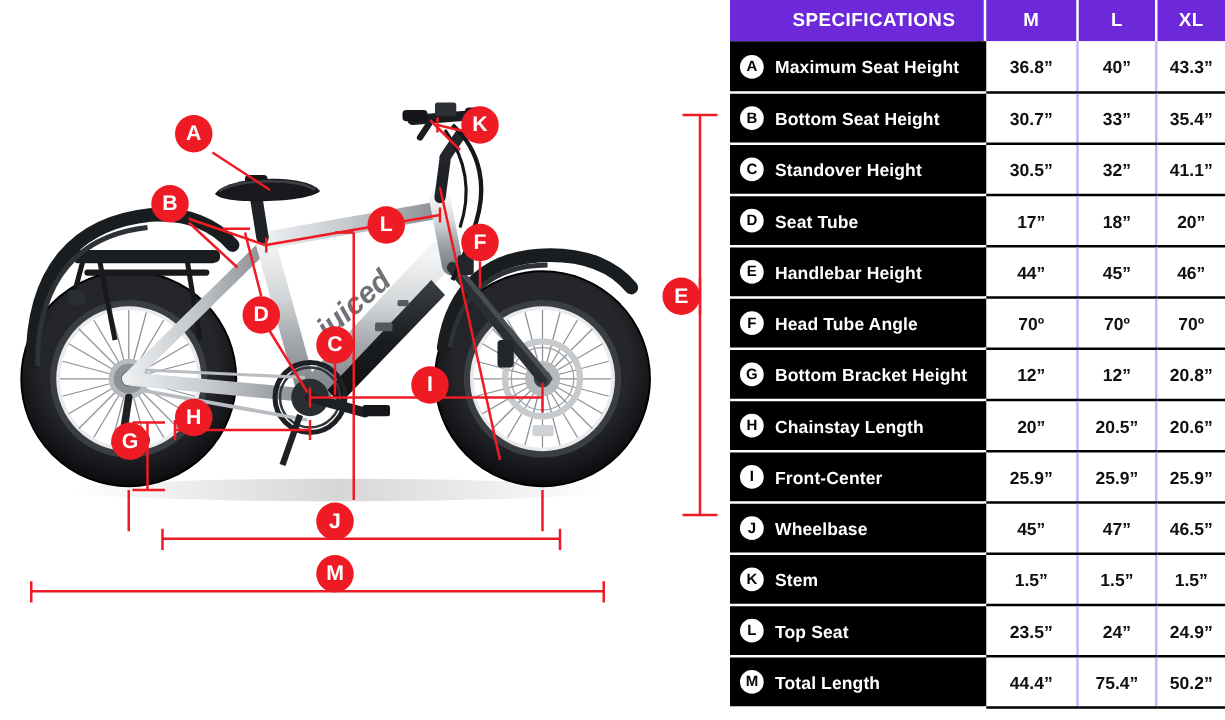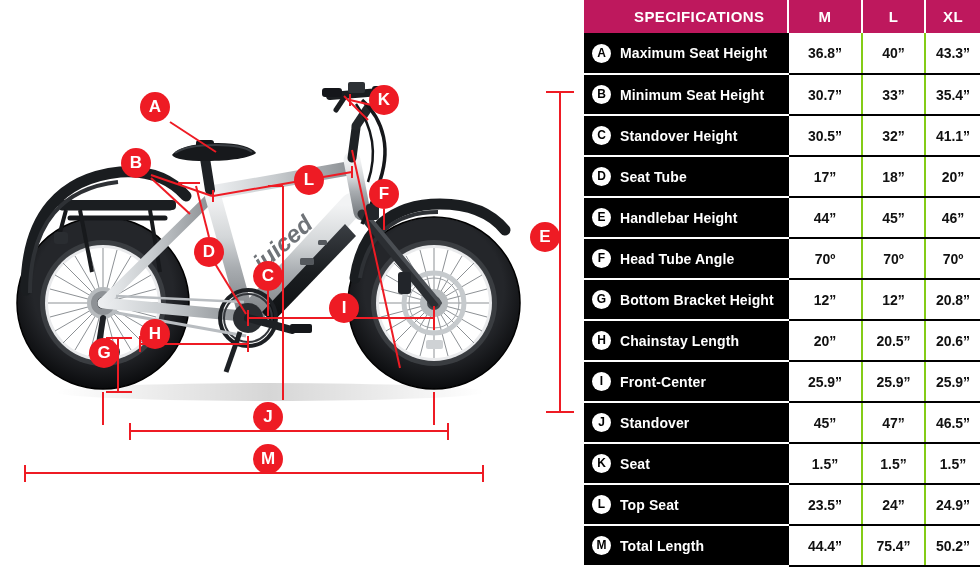--- a/index.html
+++ b/index.html
@@ -40,21 +40,21 @@
     background: #ffffff;
   }
   #spec-table { width: 396px; border-collapse: collapse; table-layout: fixed; }
 
   #spec-table col.c-name { width: 204px; }
   #spec-table col.c-m    { width: 74px; }
   #spec-table col.c-l    { width: 63px; }
   #spec-table col.c-xl   { width: 55px; }
 
   #spec-table thead th {
-    background: #be185d;
+    background: #6d28d9;
     color: #ffffff;
     height: 33px;
     font-family: "Liberation Sans Narrow", "Liberation Sans", sans-serif;
     font-weight: bold;
     font-size: 15px;
     letter-spacing: 0.4px;
     border-right: 2px solid #ffffff;
     vertical-align: middle;
     margin-left: 8px;
   }
@@ -87,21 +87,21 @@
   }
 
   td.val {
     background: #ffffff;
     color: #111111;
     text-align: center;
     vertical-align: middle;
     font-family: "Liberation Sans Narrow", "Liberation Sans", sans-serif;
     font-weight: bold;
     font-size: 14px;
-    border-right: 2px solid #84cc16;
+    border-right: 2px solid #c4b5fd;
     border-bottom: 2px solid #000000;
   }
   td.val.first { border-left: 2px solid #000000; }
   td.val.last  { border-right: none; }
 </style>
 </head>
 <body>
 
 <div id="root">
 
@@ -403,21 +403,21 @@
               </div>
             </td>
             <td class="val first">36.8”</td>
             <td class="val">40”</td>
             <td class="val last">43.3”</td>
           </tr>
           <tr>
             <td class="nm">
               <div class="nm-inner">
                 <span class="badge">B</span>
-                <span class="nm-label">Minimum Seat Height</span>
+                <span class="nm-label">Bottom Seat Height</span>
               </div>
             </td>
             <td class="val first">30.7”</td>
             <td class="val">33”</td>
             <td class="val last">35.4”</td>
           </tr>
           <tr>
             <td class="nm">
               <div class="nm-inner">
                 <span class="badge">C</span>
@@ -491,32 +491,32 @@
               </div>
             </td>
             <td class="val first">25.9”</td>
             <td class="val">25.9”</td>
             <td class="val last">25.9”</td>
           </tr>
           <tr>
             <td class="nm">
               <div class="nm-inner">
                 <span class="badge">J</span>
-                <span class="nm-label">Standover</span>
+                <span class="nm-label">Wheelbase</span>
               </div>
             </td>
             <td class="val first">45”</td>
             <td class="val">47”</td>
             <td class="val last">46.5”</td>
           </tr>
           <tr>
             <td class="nm">
               <div class="nm-inner">
                 <span class="badge">K</span>
-                <span class="nm-label">Seat</span>
+                <span class="nm-label">Stem</span>
               </div>
             </td>
             <td class="val first">1.5”</td>
             <td class="val">1.5”</td>
             <td class="val last">1.5”</td>
           </tr>
           <tr>
             <td class="nm">
               <div class="nm-inner">
                 <span class="badge">L</span>

